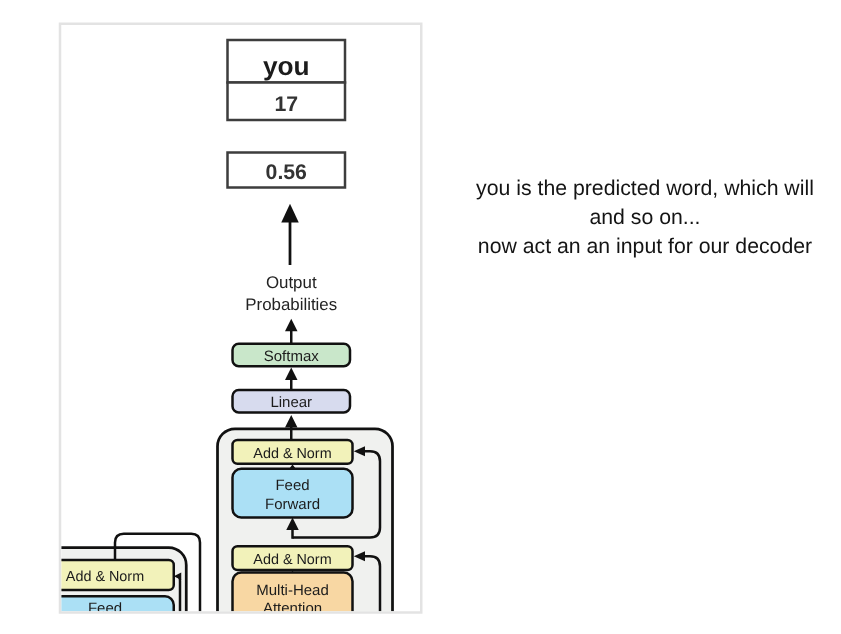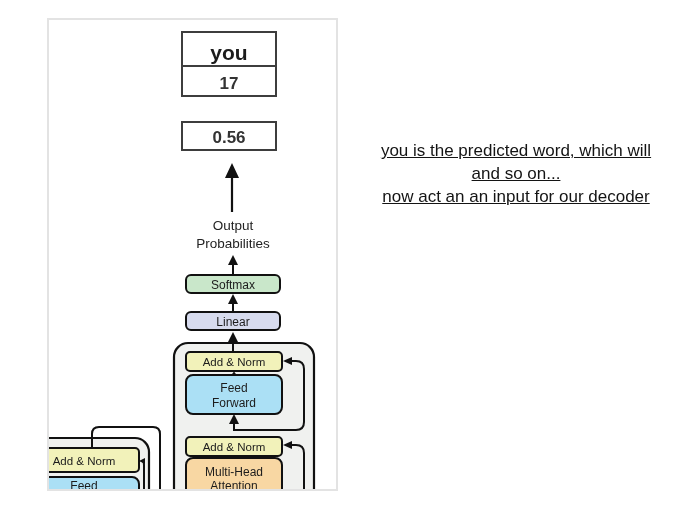--- a/index.html
+++ b/index.html
@@ -31,21 +31,20 @@
   svg text.fig-label-sm { font-size: 11.5px; }
   svg text.fig-caption { font-size: 13.5px; fill: #232323; }
   .annotation {
     position: absolute;
     left: 343px; top: 139px;
     width: 314px;
     text-align: center;
     font-size: 17px;
     line-height: 23px;
     color: #141414;
-    text-decoration: underline;
   }
 </style>
 </head>
 <body>
 
 <div class="canvas">
 
   <div class="frame">
     <svg width="287" height="469" viewBox="33 20 287 469">
 

